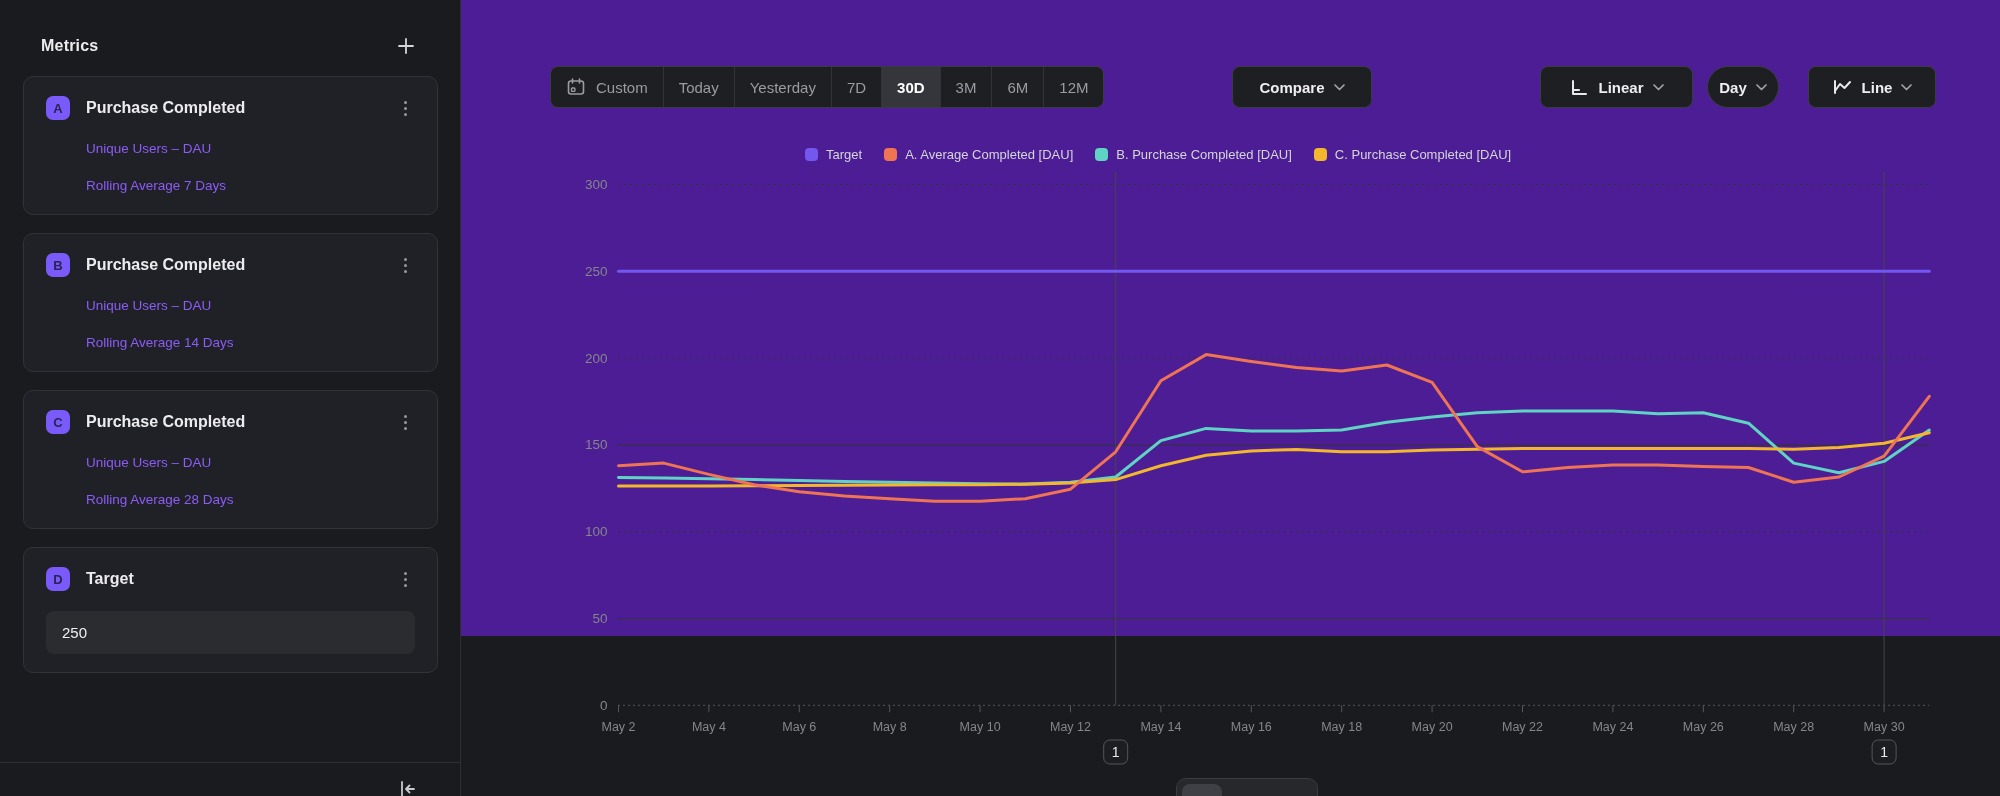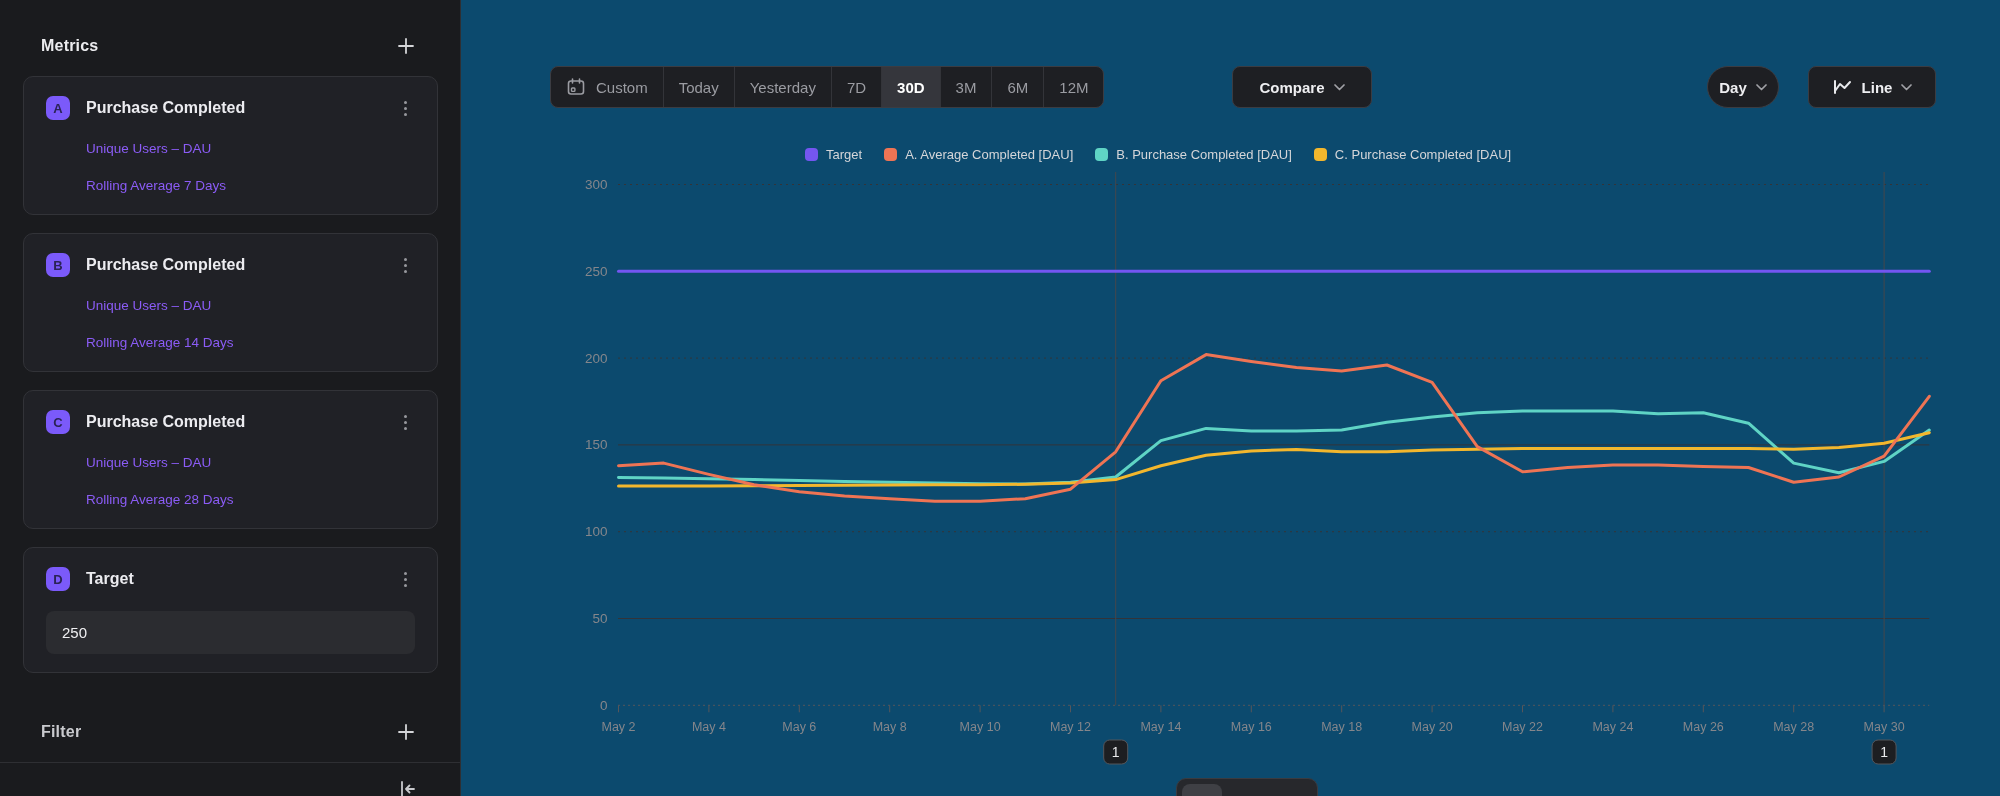--- a/index.html
+++ b/index.html
@@ -21,21 +21,21 @@
   .kebab i { width:3px; height:3px; border-radius:50%; background:#97989d; }
   .mc-sub { margin:20px 0 0 40px; font-size:13.5px; color:#8b5cf6; line-height:17px; }
   .target-card { min-height:126px; }
   .target-input { margin-top:20px; width:100%; height:43px; background:#2b2c30; border:none; border-radius:8px; color:#f0f0f2; font-size:15px; padding:0 16px; font-family:"Liberation Sans",sans-serif; }
   .sb-filter { margin:48px 18px 0 18px; display:flex; justify-content:space-between; align-items:center; height:22px; }
   .sb-filter .sb-title { color:#c9cace; }
   .sb-divider { position:absolute; left:0; right:0; top:762px; height:1px; background:#2e2f33; }
   .sb-collapse { position:absolute; right:40px; top:777px; width:24px; height:24px; display:flex; align-items:center; justify-content:center; cursor:pointer; }
 
   
-  .main { position:relative; flex:1; height:796px; background:#0c4a6e; }
+  .main { position:relative; flex:1; height:636px; background:#4c1d95; }
   .ctl { position:absolute; top:66px; height:42px; display:flex; align-items:center; border:1px solid #3b3c42; border-radius:8px; background:#1e1f23; }
   .seg-group { left:89px; overflow:hidden; }
   .seg { height:100%; display:flex; align-items:center; justify-content:center; padding:0 15px; font-size:15px; color:#9b9ca2; border-right:1px solid #333439; cursor:pointer; white-space:nowrap; }
   .seg:last-child { border-right:none; }
   .seg.sel { background:#35363c; color:#ffffff; font-weight:700; }
   .seg .cal { margin-right:10px; display:flex; }
   .btn { position:absolute; top:66px; height:42px; display:flex; align-items:center; justify-content:center; gap:9px; border:1px solid #3b3c42; border-radius:8px; background:#1e1f23; font-size:15px; font-weight:700; color:#eeeef1; cursor:pointer; }
   .chev { display:flex; margin-top:1px; }
 
   .legend { position:absolute; left:344px; top:147px; display:flex; align-items:center; gap:22px; }
@@ -113,28 +113,20 @@
         <span class="mc-title">Target</span>
         <span class="kebab">
             <i></i>
             <i></i>
             <i></i>
           </span>
       </div>
       <input class="target-input" value="250" style="">
     </div>
 
-    <div class="sb-filter">
-      <span class="sb-title">Filter</span>
-      <span class="icon-btn">
-        <svg width="18" height="18" viewBox="0 0 18 18">
-            <path d="M9 2v14M2 9h14" stroke="#d4d5d8" stroke-width="1.8" stroke-linecap="round"></path>
-          </svg>
-      </span>
-    </div>
 
     <div class="sb-divider"></div>
     <div class="sb-collapse">
       <svg width="20" height="20" viewBox="0 0 20 20">
         <path d="M4 3v14M16 10H8M11.5 6.5L8 10l3.5 3.5" stroke="#c9cacd" stroke-width="1.8" stroke-linecap="round" stroke-linejoin="round" fill="none"></path>
       </svg>
     </div>
   </div>
 
   <div class="main">
@@ -175,20 +167,32 @@
 
     <div class="btn" style="left:771px; width:140px;">
       <span>Compare</span>
       <span class="chev">
           <svg width="11" height="7" viewBox="0 0 11 7">
             <path d="M1 1l4.5 4.5L10 1" stroke="#a0a1a6" stroke-width="1.7" fill="none" stroke-linecap="round" stroke-linejoin="round"></path>
           </svg>
         </span>
     </div>
 
+    <div class="btn" style="left:1079px; width:153px;">
+      <svg width="20" height="19" viewBox="0 0 20 19">
+          <path d="M4 3v13h13" stroke="#e8e9ec" stroke-width="2" fill="none" stroke-linecap="round" stroke-linejoin="round"></path>
+          <path d="M4 12h6" stroke="#e8e9ec" stroke-width="2" stroke-linecap="round"></path>
+        </svg>
+      <span>Linear</span>
+      <span class="chev">
+          <svg width="11" height="7" viewBox="0 0 11 7">
+            <path d="M1 1l4.5 4.5L10 1" stroke="#a0a1a6" stroke-width="1.7" fill="none" stroke-linecap="round" stroke-linejoin="round"></path>
+          </svg>
+        </span>
+    </div>
 
     <div class="btn" style="left:1246px; width:72px;border-radius:21px;">
       <span>Day</span>
       <span class="chev">
           <svg width="11" height="7" viewBox="0 0 11 7">
             <path d="M1 1l4.5 4.5L10 1" stroke="#a0a1a6" stroke-width="1.7" fill="none" stroke-linecap="round" stroke-linejoin="round"></path>
           </svg>
         </span>
     </div>
 

